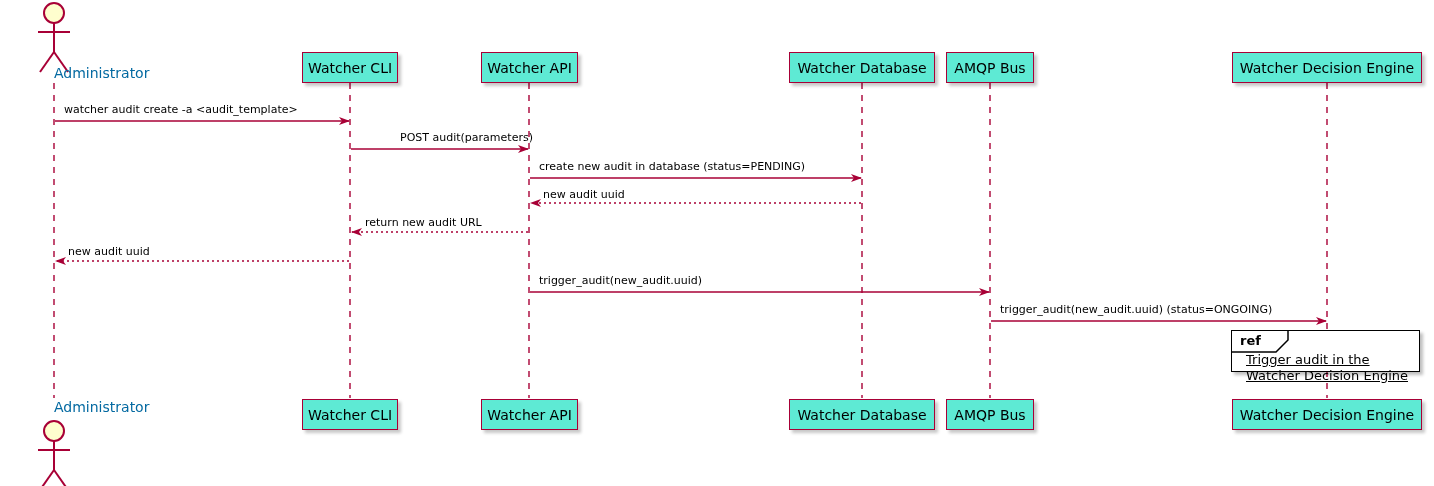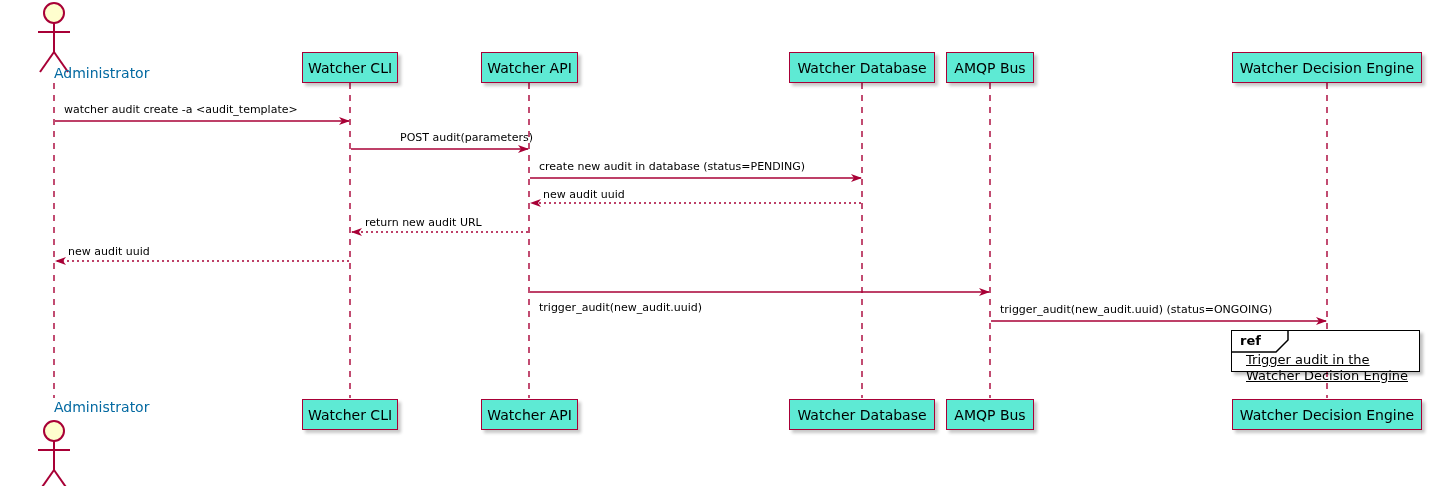--- a/index.html
+++ b/index.html
@@ -176,21 +176,21 @@
       <div class="actor-label" style="left: 10px; top: 65px;">Administrator</div>
       <div class="actor-label" style="left: 10px; top: 399px;">Administrator</div>
     </div>
   <div id="message-labels">
       <div class="msg-label" style="left: 64px; top: 104px;">watcher audit create -a &lt;audit_template&gt;</div>
       <div class="msg-label" style="left: 360px; top: 132px; margin-left: 40px;">POST audit(parameters)</div>
       <div class="msg-label" style="left: 539px; top: 161px;">create new audit in database (status=PENDING)</div>
       <div class="msg-label" style="left: 543px; top: 189px;">new audit uuid</div>
       <div class="msg-label" style="left: 365px; top: 217px; text-align: center;">return new audit URL</div>
       <div class="msg-label" style="left: 68px; top: 246px;">new audit uuid</div>
-      <div class="msg-label" style="left: 539px; top: 275px; margin-top: 27px;">trigger_audit(new_audit.uuid)</div>
+      <div class="msg-label" style="left: 539px; top: 275px;">trigger_audit(new_audit.uuid)</div>
       <div class="msg-label" style="left: 1000px; top: 304px;">trigger_audit(new_audit.uuid) (status=ONGOING)</div>
     </div>
 
   <div class="ref-frame" id="ref-frame" style="left: 1231px; top: 330px; width: 189px; height: 42px;">
     <div class="ref-tab"></div>
     <svg class="ref-tab-svg" width="58" height="22" viewBox="0 0 58 22" style="position:absolute;left:0;top:0;">
       <path d="M0,21 L44,21 L56,9 L56,0" fill="none" stroke="#000000" stroke-width="1.5"></path>
     </svg>
     <div class="ref-tab-label">ref</div>
     <div class="ref-body">Trigger audit in the

